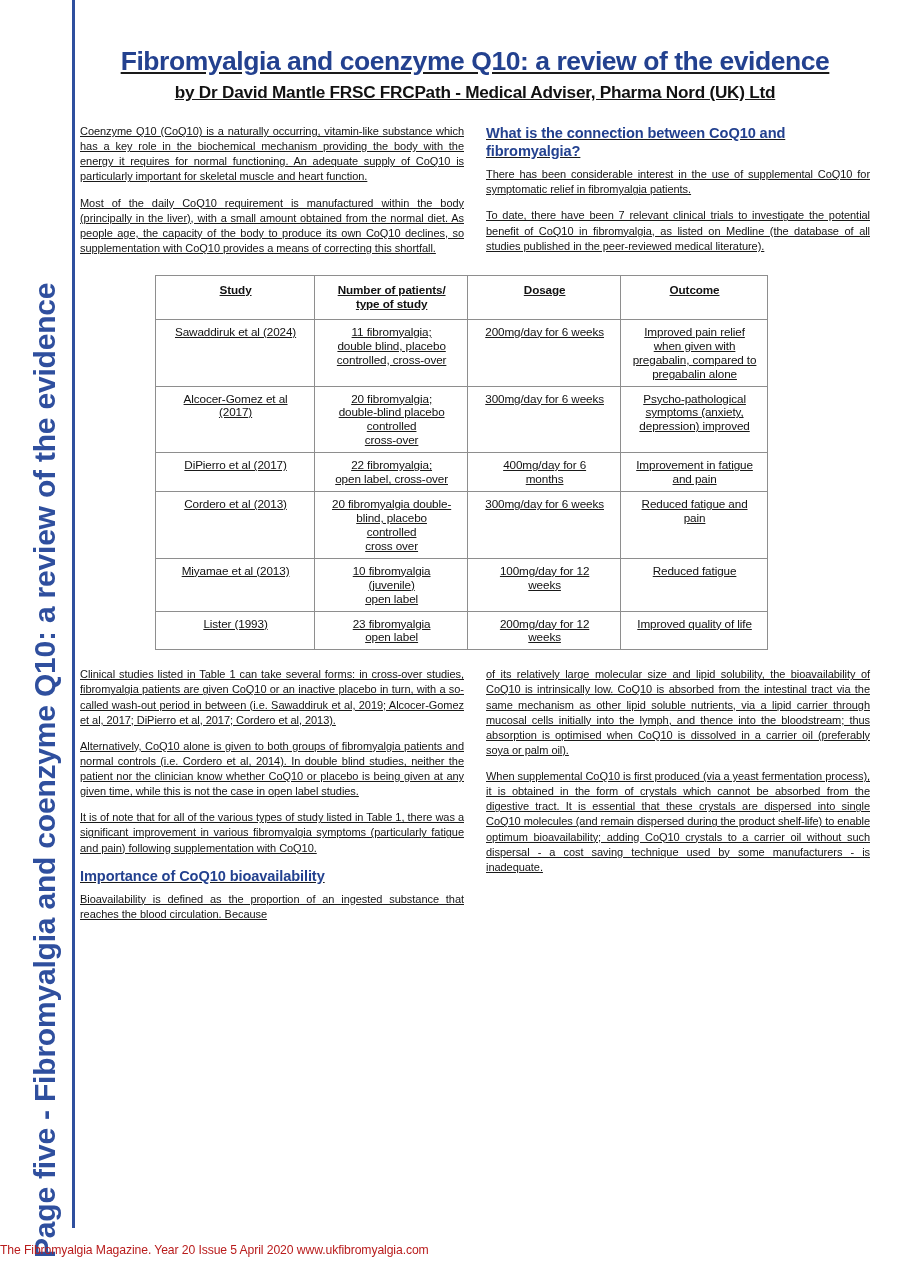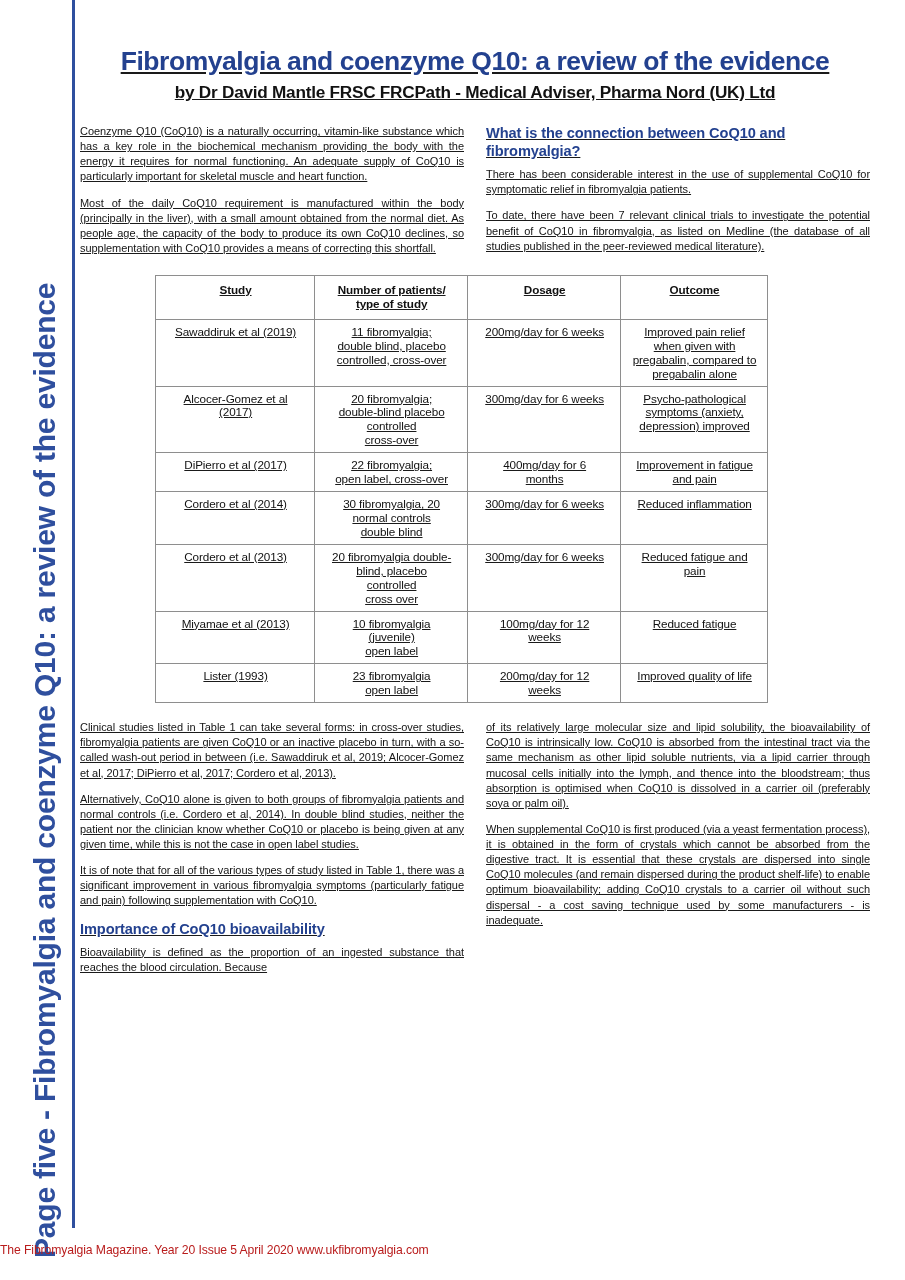--- a/index.html
+++ b/index.html
@@ -132,21 +132,21 @@
         <tr>
           <th>Study</th>
           <th>Number of patients/
 type of study</th>
           <th>Dosage</th>
           <th>Outcome</th>
         </tr>
       </thead>
       <tbody>
         <tr>
-          <td>Sawaddiruk et al (2019)</td>
+          <td>Sawaddiruk et al (2024)</td>
           <td>11 fibromyalgia;
 double blind, placebo
 controlled, cross-over</td>
           <td>200mg/day for 6 weeks</td>
           <td>Improved pain relief
 when given with
 pregabalin, compared to
 pregabalin alone</td>
         </tr>
         <tr class="rowpad-lg">
@@ -163,28 +163,20 @@
         </tr>
         <tr>
           <td>DiPierro et al (2017)</td>
           <td>22 fibromyalgia;
 open label, cross-over</td>
           <td>400mg/day for 6
 months</td>
           <td>Improvement in fatigue
 and pain</td>
         </tr>
-        <tr>
-          <td>Cordero et al (2014)</td>
-          <td>30 fibromyalgia, 20
-normal controls
-double blind</td>
-          <td>300mg/day for 6 weeks</td>
-          <td>Reduced inflammation</td>
-        </tr>
         <tr class="rowpad-lg">
           <td>Cordero et al (2013)</td>
           <td>20 fibromyalgia double-
 blind, placebo
 controlled
 cross over</td>
           <td>300mg/day for 6 weeks</td>
           <td>Reduced fatigue and
 pain</td>
         </tr>

